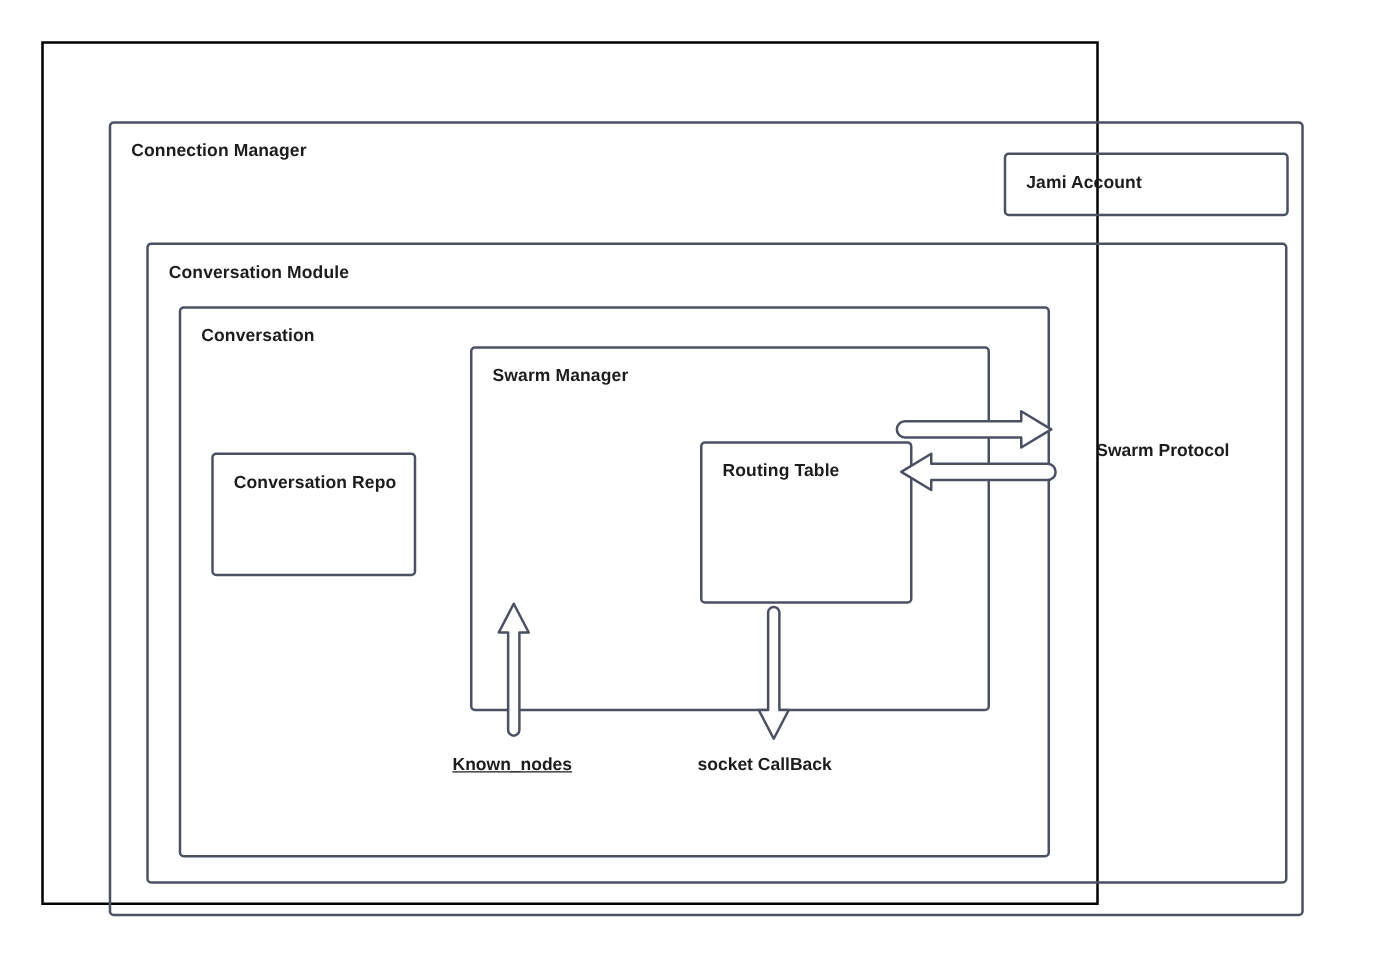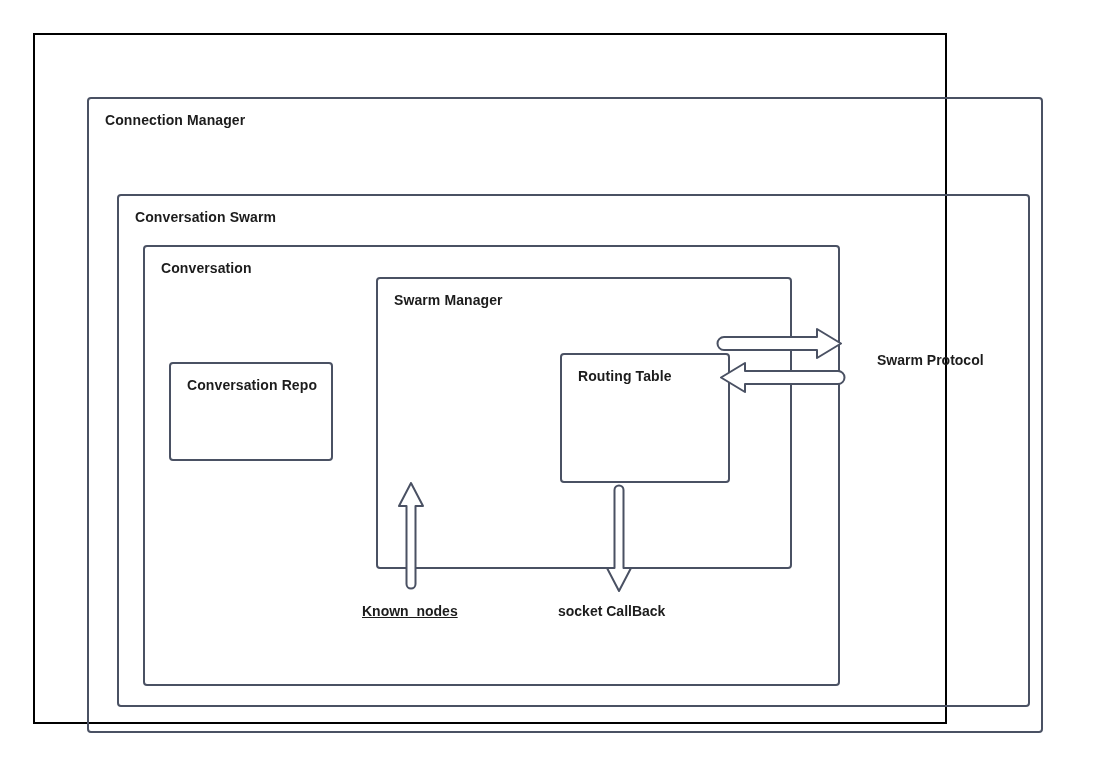--- a/index.html
+++ b/index.html
@@ -17,21 +17,21 @@
     position: relative;
     width: 1107px;
     height: 767px;
     background: #ffffff;
   }
   
   .page-frame {
     position: absolute;
     left: 33px;
     top: 33px;
-    width: 914px;
+    width: 846px;
     height: 691px;
     border: 2px solid #000000;
     box-sizing: border-box;
     background: #ffffff;
   }
   
   .box {
     position: absolute;
     box-sizing: border-box;
     border: 2px solid #4a5163;
@@ -137,23 +137,26 @@
 </head>
 <body>
 
 <div id="canvas">
 
   <div class="page-frame">
 
     <div class="box" id="connection-manager">
       <span class="box-title">Connection Manager</span>
 
+      <div class="box" id="jami-account">
+        <span class="box-title">Jami Account</span>
+      </div>
 
       <div class="box" id="conversation-module">
-        <span class="box-title">Conversation Swarm</span>
+        <span class="box-title">Conversation Module</span>
 
         <div class="box" id="conversation">
           <span class="box-title">Conversation</span>
 
           <div class="box" id="conversation-repo">
             <span class="box-title">Conversation Repo</span>
           </div>
 
           <div class="box" id="swarm-manager">
             <span class="box-title">Swarm Manager</span>

